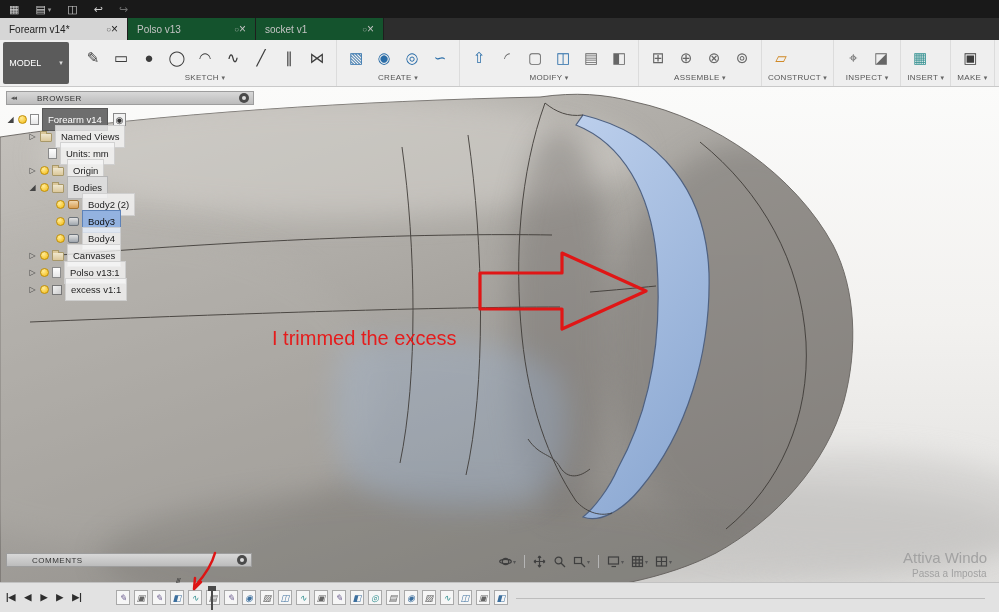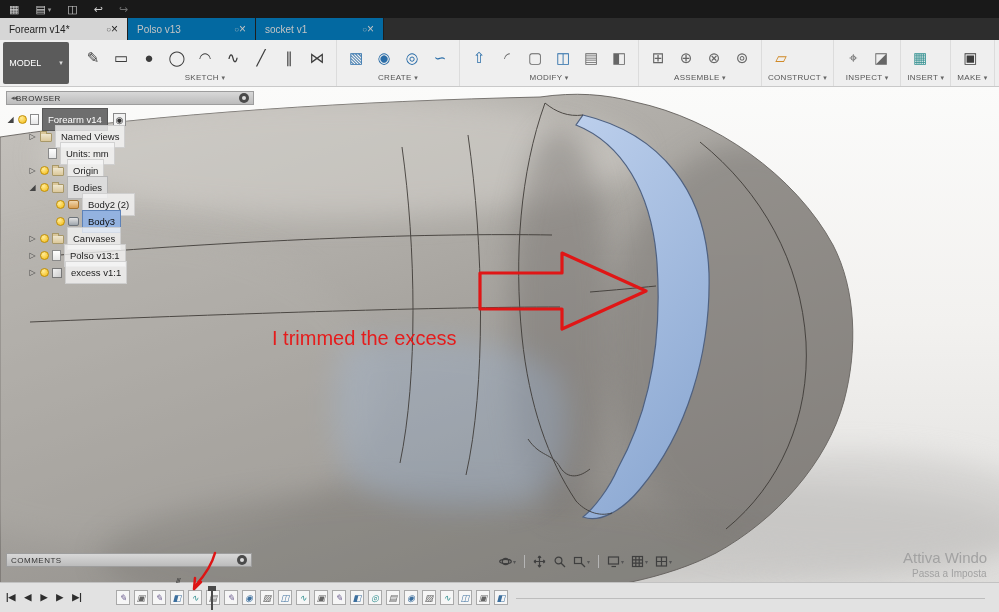--- a/index.html
+++ b/index.html
@@ -10,21 +10,21 @@
   
   .titlebar{height:18px;background:#191919;display:flex;align-items:center;gap:16px;padding:0 9px}
   .qicon{color:#cfcfcf;font-size:11px;line-height:1;display:flex;align-items:center;gap:2px}
   .qicon .mini-caret{font-size:7px;color:#9a9a9a}
   .qicon.dim{color:#6f6f6f}
 
   
   .tabbar{height:22px;background:#2d2d2d;display:flex;align-items:stretch}
   .tab{display:flex;align-items:center;gap:0;padding:0 9px;font-size:10px;border-right:1px solid #1e1e1e;min-width:128px}
   .tab.active{background:#d6d6d6;color:#222}
-  .tab.inactive{background:#0369a1;color:#c4c4c4}
+  .tab.inactive{background:#14532d;color:#c4c4c4}
   .tab-dot{font-size:8px;opacity:.75;margin-left:auto}
   .tab-close{font-size:12px;line-height:1}
 
   
   .toolbar{height:47px;background:#efefef;border-bottom:1px solid #c9c9c9;display:flex;align-items:stretch;overflow:hidden}
   .ws-btn{flex:none;width:66px;margin:2px 5px 2px 3px;background:#5b5b5b;color:#fff;font-size:9px;display:flex;align-items:center;justify-content:center;gap:18px;border-radius:2px}
   .tb-group{flex:none;display:flex;flex-direction:column;padding:2px 6px 0;border-right:1px solid #dcdcdc}
   .tb-icons{display:flex;align-items:center;gap:2px;height:30px}
   .tb-btn{width:26px;height:26px;display:flex;align-items:center;justify-content:center;border-radius:2px}
   .tb-glyph{font-style:normal;font-size:15px;line-height:1}
@@ -34,21 +34,21 @@
 
   
   .canvas{position:absolute;top:87px;left:0;width:999px;height:525px;overflow:hidden;
           background:linear-gradient(180deg,#fbfbfa 0%,#f2f1ef 45%,#dcdbd9 100%)}
   .model{position:absolute;left:0;top:0}
   .note{position:absolute;left:272px;top:240px;font-size:20px;color:#e51c1c;white-space:nowrap}
 
   
   .panel-header{height:14px;background:linear-gradient(#d8d8d8,#bcbcbc);border:1px solid #9d9d9d;display:flex;align-items:center;padding:0 4px;font-size:8px;color:#333}
   .ph-collapse{font-size:7px;color:#555;letter-spacing:-1px}
-  .ph-label{margin-left:0;letter-spacing:.5px}
+  .ph-label{margin-left:21px;letter-spacing:.5px}
   .ph-spacer{flex:1}
   .ph-btn{width:10px;height:10px;border-radius:50%;background:#4a4a4a;position:relative}
   .ph-btn:after{content:"";position:absolute;left:3px;top:3px;width:4px;height:4px;border-radius:50%;background:#ddd}
   .browser{position:absolute;left:6px;top:4px;width:248px;z-index:20}
   .comments{position:absolute;left:6px;top:466px;width:246px;z-index:20}
 
   
   .tree{margin-top:6px;font-size:9.5px;color:#222}
   .trow{display:flex;align-items:center;height:17px;gap:3px}
   .trow .exp{width:9px;font-size:8px;color:#444;text-align:center;flex:none}
@@ -375,20 +375,25 @@
         <div class="trow lvl2">
           <span class="bulb"></span>
           <span class="body-ico alt"></span>
           <span class="tlabel">Body2 (2)</span>
         </div>
         <div class="trow lvl2 selected">
           <span class="bulb"></span>
           <span class="body-ico"></span>
           <span class="tlabel">Body3</span>
         </div>
+        <div class="trow lvl2">
+          <span class="bulb"></span>
+          <span class="body-ico"></span>
+          <span class="tlabel">Body4</span>
+        </div>
         <div class="trow lvl1">
           <span class="exp">▷</span>
           <span class="bulb"></span>
           <span class="folder-ico"></span>
           <span class="tlabel">Canvases</span>
         </div>
         <div class="trow lvl1">
           <span class="exp">▷</span>
           <span class="bulb"></span>
           <span class="doc-ico"></span>

